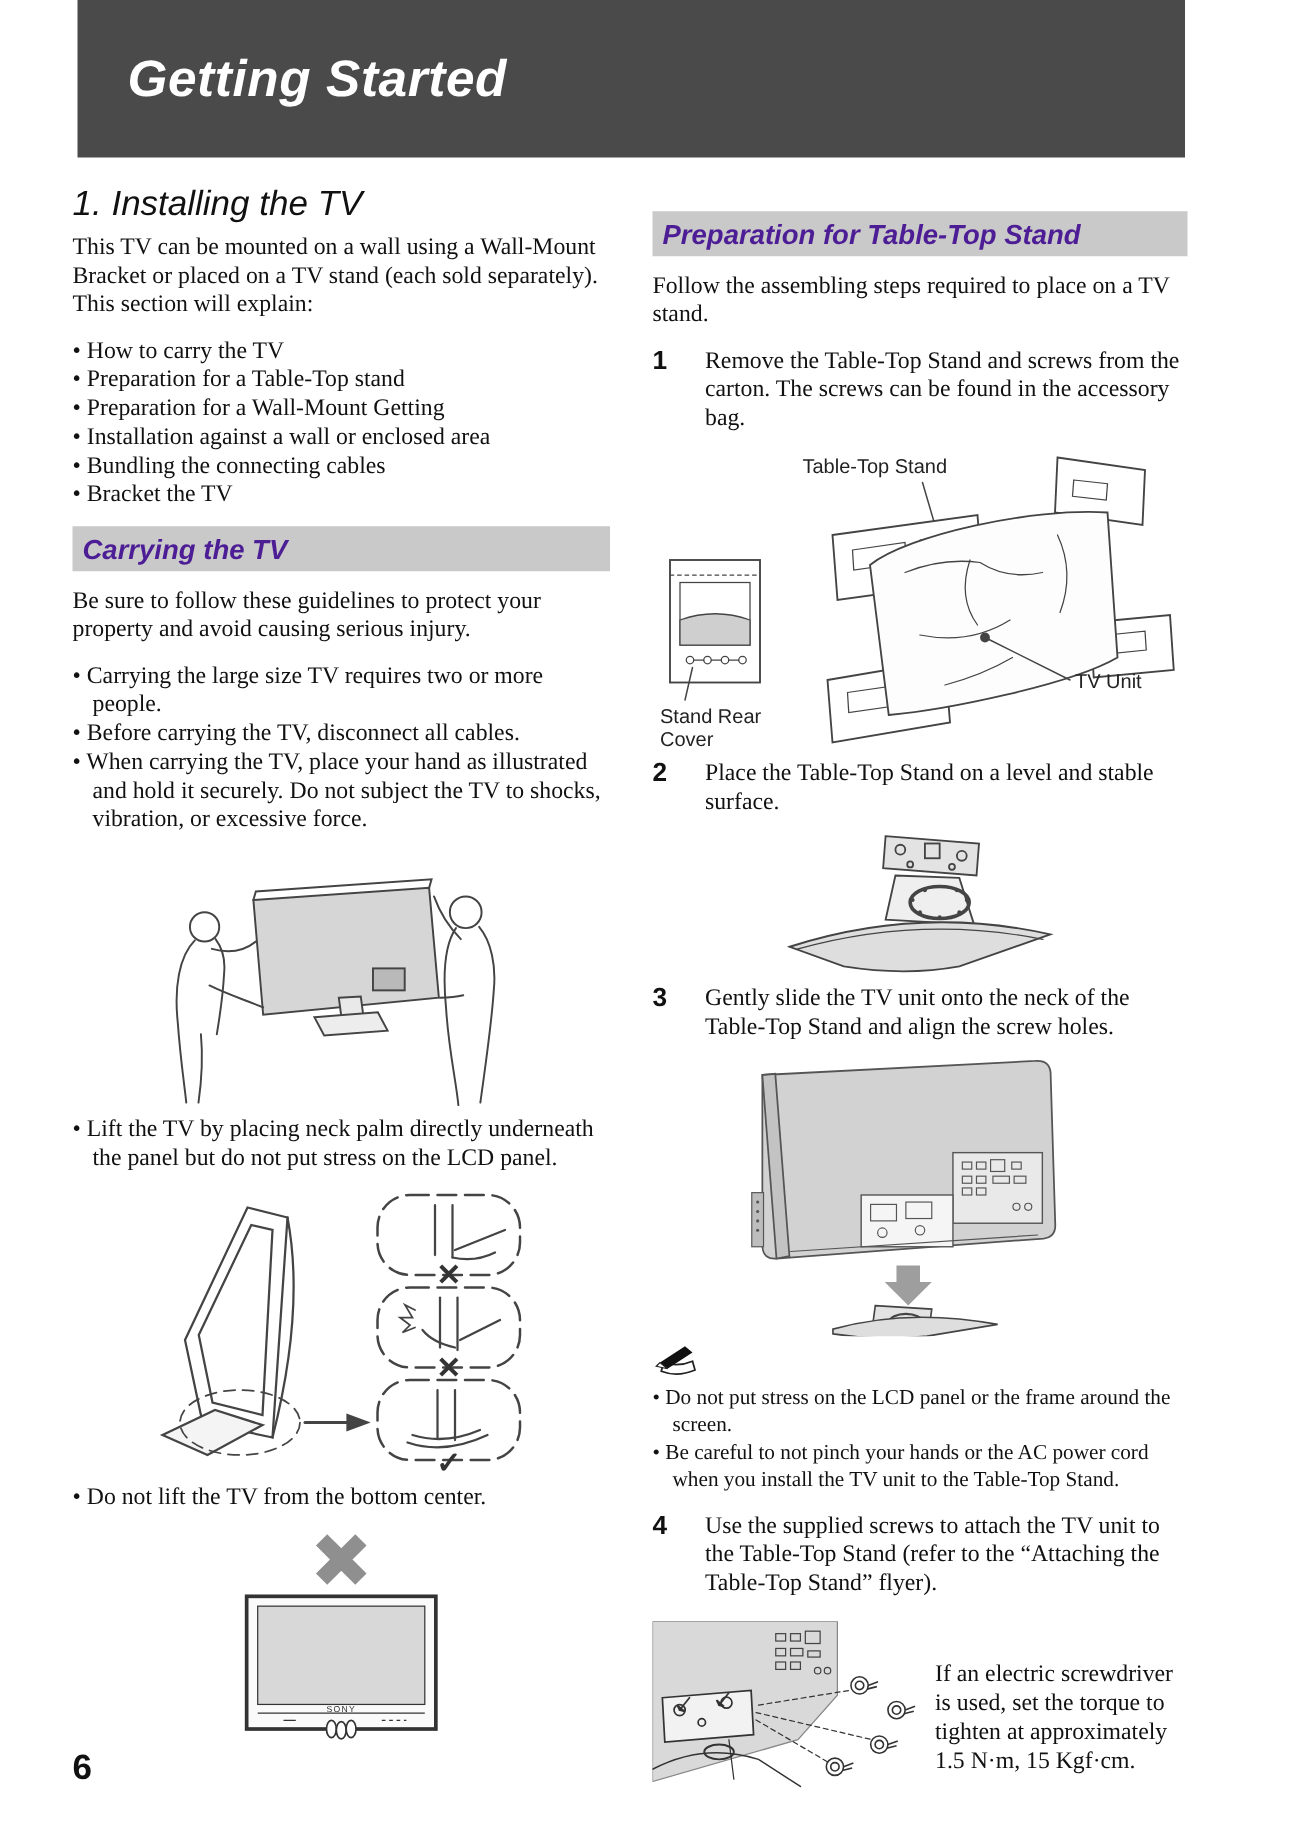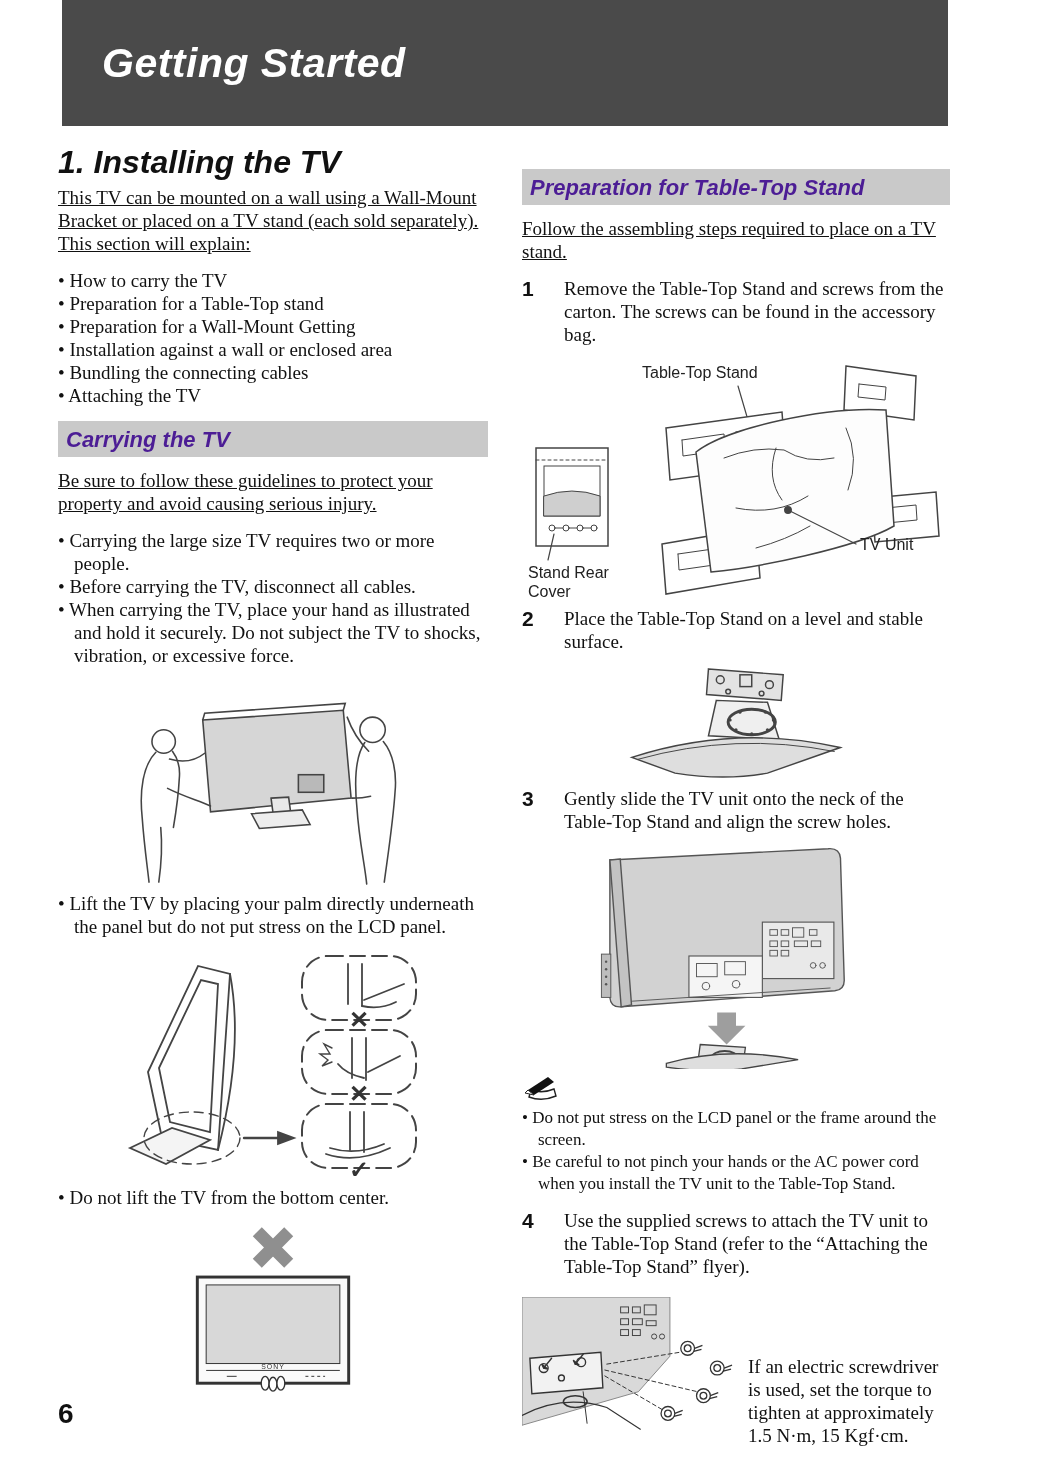--- a/index.html
+++ b/index.html
@@ -5,36 +5,36 @@
   html,body{margin:0;padding:0;background:#ffffff;}
   .page{position:relative;width:1040px;height:1478px;background:#ffffff;overflow:hidden;
         font-family:"Liberation Serif", serif;color:#111;}
   .banner{position:absolute;left:62px;top:0;width:886px;height:126px;background:#4a4a4a;
           display:flex;align-items:center;}
   .banner span{font-family:"Liberation Sans", sans-serif;font-weight:bold;font-style:italic;
           font-size:41px;color:#ffffff;padding-left:40px;letter-spacing:0.5px;}
   .col{position:absolute;font-size:19px;line-height:23px;}
   .col-left{left:58px;top:145px;width:430px;}
   .col-right{left:522px;top:163px;width:428px;}
-  h2.sect{font-family:"Liberation Sans", sans-serif;font-style:italic;font-weight:bold;
-          font-size:32px;margin:6px 0 12px 0;color:#111;}
+  h2.sect{font-family:"Liberation Sans", sans-serif;font-style:italic;font-weight:normal;
+          font-size:28px;margin:6px 0 12px 0;color:#111;}
   .bar{background:#c9c9c9;height:36px;display:flex;align-items:center;margin:6px 0 12px 0;}
   .bar span{font-family:"Liberation Sans", sans-serif;font-style:italic;font-weight:bold;
           font-size:22px;padding-left:8px;color:#4c1d95;}
-  p{margin:0 0 14px 0;text-decoration:underline;}
+  p{margin:0 0 14px 0;}
   ul.blist{list-style:none;margin:0 0 14px 0;padding:0;}
   ul.blist li{padding-left:16px;text-indent:-16px;margin:0;}
   ul.blist li::before{content:"• ";}
   .nlist{font-size:17px;line-height:22px;margin:2px 0 12px 0;}
   .step{display:flex;margin:0 0 10px 0;}
   .stepnum{width:42px;flex:0 0 42px;font-family:"Liberation Sans", sans-serif;
            font-weight:bold;font-size:21px;line-height:23px;}
   .steptext{flex:1;}
   .fig{display:block;margin:2px auto 6px auto;}
-  .fig-row{display:flex;align-items:flex-end;gap:14px;margin-top:19px;}
+  .fig-row{display:flex;align-items:center;gap:14px;margin-top:19px;}
   .side-text{flex:1;padding-top:4px;}
   .pagenum{position:absolute;left:58px;top:1398px;font-family:"Liberation Sans", sans-serif;
            font-weight:bold;font-size:28px;}
   svg .lbl{font-family:"Liberation Sans", sans-serif;font-size:16px;fill:#222;}
   svg .mark{font-family:"Liberation Sans", sans-serif;font-weight:bold;font-size:24px;fill:#333;}
   svg .tiny{font-family:"Liberation Sans", sans-serif;font-size:7px;fill:#333;letter-spacing:1px;}
 </style>
 </head>
 <body>
 
@@ -49,21 +49,21 @@
     <h2 class="sect">1. Installing the TV</h2>
 
     <p>This TV can be mounted on a wall using a Wall-Mount Bracket or placed on a TV stand (each sold separately). This section will explain:</p>
 
     <ul class="blist">
       <li>How to carry the TV</li>
       <li>Preparation for a Table-Top stand</li>
       <li>Preparation for a Wall-Mount Getting</li>
       <li>Installation against a wall or enclosed area</li>
       <li>Bundling the connecting cables</li>
-      <li>Attaching the TV</li>
+      <li>Bracket the TV</li>
     </ul>
 
     <div class="bar">
       <span>Carrying the TV</span>
     </div>
 
     <p>Be sure to follow these guidelines to protect your property and avoid causing serious injury.</p>
 
     <ul class="blist">
       <li>Carrying the large size TV requires two or more people.</li>
@@ -89,21 +89,21 @@
 
         <circle cx="252" cy="50" r="13"></circle>
         <path d="M244,63 C235,76 233,100 236,130 C238,162 244,188 246,208"></path>
         <path d="M263,62 C273,74 277,94 275,114 C273,144 268,176 264,206"></path>
         <path d="M248,72 C238,62 230,48 226,37"></path>
         <path d="M250,118 C242,120 236,120 231,120"></path>
       </g>
     </svg>
 
     <ul class="blist">
-      <li>Lift the TV by placing your palm directly underneath the panel but do not put stress on the LCD panel.</li>
+      <li>Lift the TV by placing neck palm directly underneath the panel but do not put stress on the LCD panel.</li>
     </ul>
 
     <svg class="fig" width="322" height="228" viewBox="0 0 322 228">
       <g stroke="#444" stroke-width="1.8" fill="none" stroke-linecap="round">
 
         <polygon points="36,120 86,14 118,22 106,198 50,186"></polygon>
         <polygon points="47,116 89,28 106,32 98,180 58,170"></polygon>
         <path d="M118,22 Q132,96 106,198"></path>
         <polygon points="18,196 60,176 98,188 54,212" fill="#f4f4f4"></polygon>
         <ellipse cx="80" cy="186" rx="48" ry="26" stroke-dasharray="9 6" stroke-width="1.4"></ellipse>

